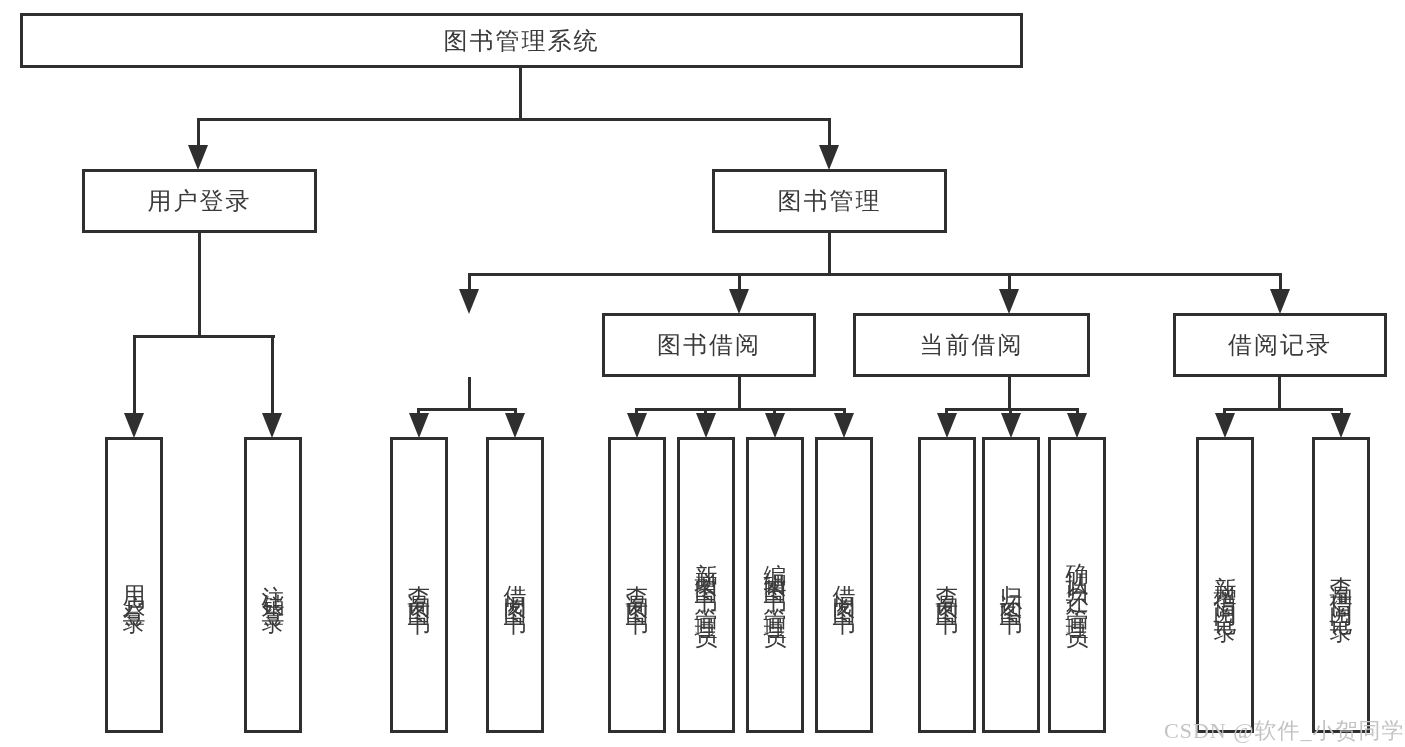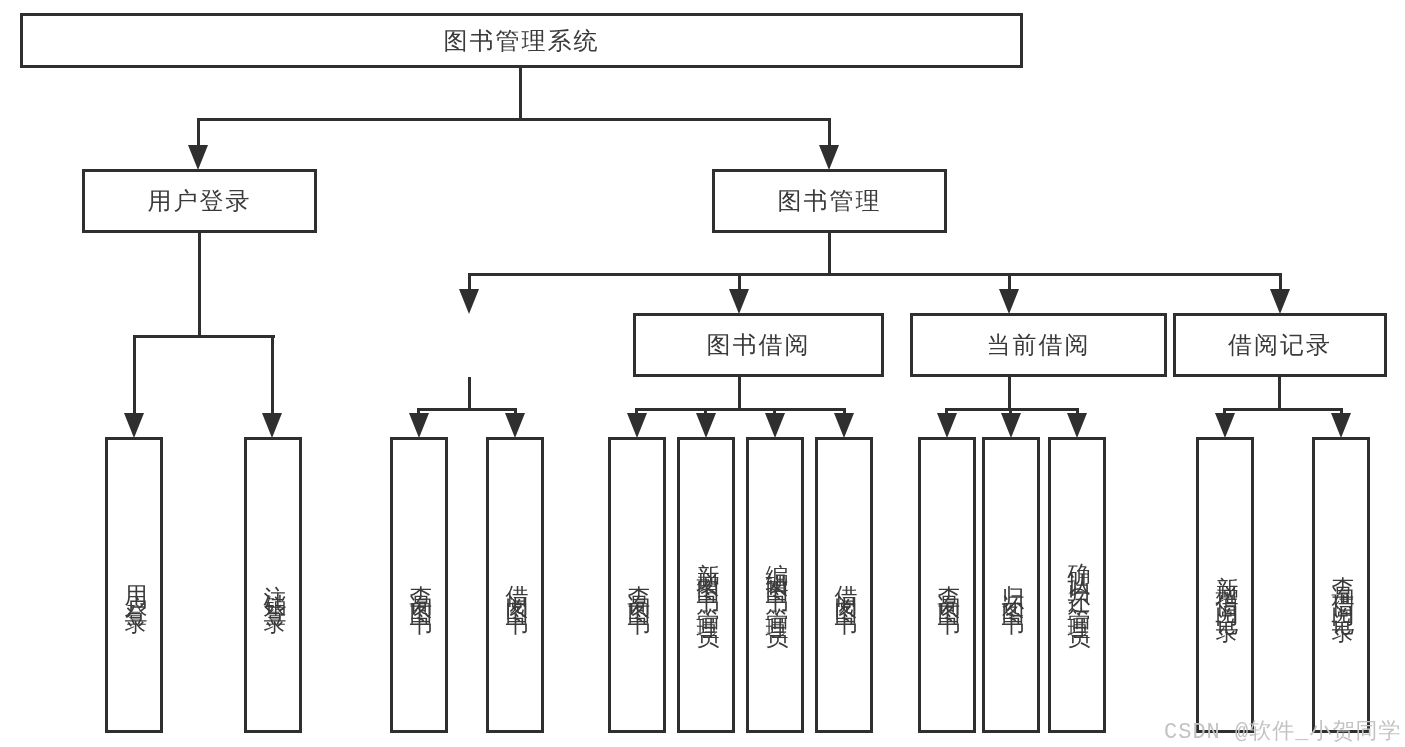--- a/index.html
+++ b/index.html
@@ -2,21 +2,21 @@
 <html><head>
 <meta charset="utf-8">
 <style>
   html, body { margin: 0; padding: 0; background: #ffffff; }
   .stage {
     position: relative;
     width: 1405px;
     height: 747px;
     background: #ffffff;
     overflow: hidden;
-    font-family: Liberation Mono, monospace;
+    font-family: Liberation Serif, serif;
     color: #3a3a3a;
   }
   .node {
     position: absolute;
     box-sizing: border-box;
     background: #ffffff;
     border: 3px solid #2f2f2f;
     display: flex;
     align-items: center;
     justify-content: center;
@@ -102,24 +102,24 @@
   <div class="hl" style="left:468px; top:273px; width:814px;"></div>
   <div class="vl" style="left:468px; top:273px; height:19px;"></div>
   <div class="ar" style="left:459px; top:289px;"></div>
   <div class="vl" style="left:738px; top:273px; height:19px;"></div>
   <div class="ar" style="left:729px; top:289px;"></div>
   <div class="vl" style="left:1008px; top:273px; height:19px;"></div>
   <div class="ar" style="left:999px; top:289px;"></div>
   <div class="vl" style="left:1279px; top:273px; height:19px;"></div>
   <div class="ar" style="left:1270px; top:289px;"></div>
 
-  <div class="node" style="left:633px; top:313px; width:251px; height:64px;">
+  <div class="node" style="left:602px; top:313px; width:214px; height:64px;">
     <span class="hlabel">图书借阅</span>
   </div>
-  <div class="node" style="left:910px; top:313px; width:257px; height:64px;">
+  <div class="node" style="left:853px; top:313px; width:237px; height:64px;">
     <span class="hlabel">当前借阅</span>
   </div>
   <div class="node" style="left:1173px; top:313px; width:214px; height:64px;">
     <span class="hlabel">借阅记录</span>
   </div>
 
   <div class="vl" style="left:468px; top:377px; height:31px;"></div>
   <div class="hl" style="left:417px; top:408px; width:100px;"></div>
   <div class="vl" style="left:417px; top:408px; height:10px;"></div>
   <div class="ar" style="left:409px; top:413px;"></div>

